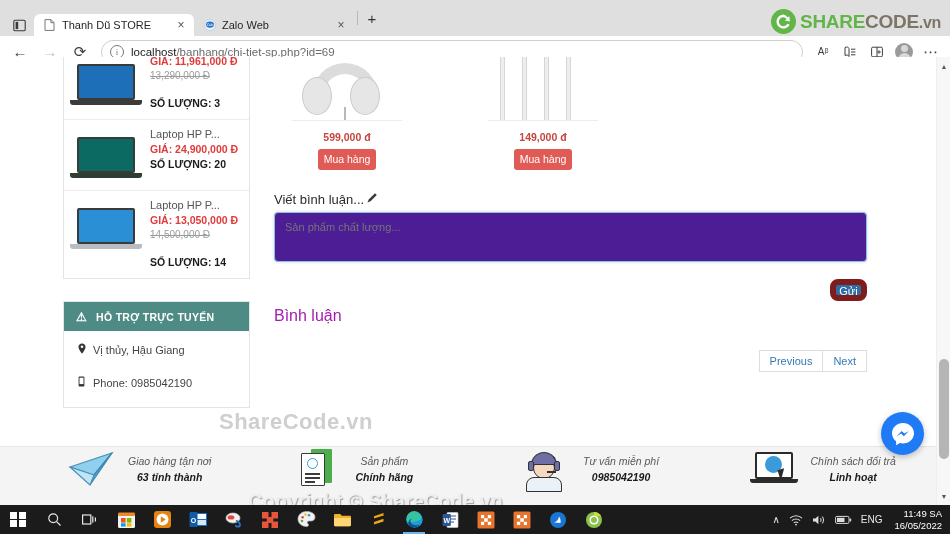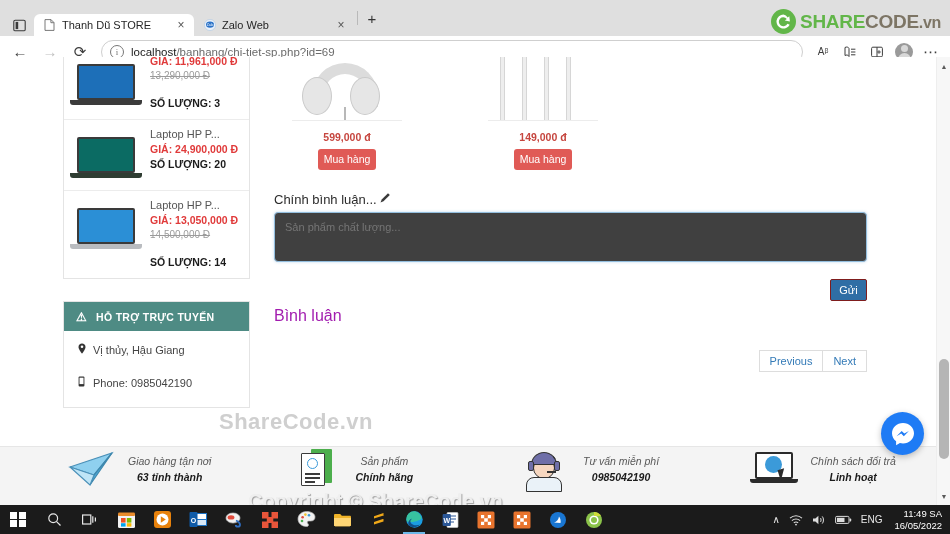--- a/index.html
+++ b/index.html
@@ -349,32 +349,32 @@
     height: 50px;
     border: 1px solid #93bede;
     border-radius: 4px;
     box-shadow: 0 0 3px rgba(110,170,220,0.45);
     padding: 8px 10px;
     font-size: 11px;
     color: #8b8b8b;
     font-family: "Liberation Sans", sans-serif;
     resize: none;
     outline: none;
-    background: #404040;
+    background: #4c1d95;
   }
   .send-row {
     display: flex;
     justify-content: flex-end;
     margin-top: 13px;
   }
   .send-btn {
     background: #2f6ea5;
     color: #fff;
-    border: 1px solid #7f1d1d;
-    border-radius: 2px;
+    border: 6px solid #7f1d1d;
+    border-radius: 8px;
     width: 37px; height: 22px;
     font-size: 11px;
     font-family: "Liberation Sans", sans-serif;
   }
   .cmt-heading {
     font-size: 16px;
     color: #a21caf;
     margin-top: 6px;
   }
   .pager {
@@ -758,21 +758,21 @@
           <div class="kb-bar" style="left:56px"></div>
           <div class="kb-bar" style="left:78px"></div>
         </div>
         <div class="card-price">149,000 đ</div>
         <button class="buy-btn">Mua hàng</button>
       </div>
     </div>
 
     <div class="comment-zone">
       <div class="cmt-label">
-        <span>Chính bình luận...</span>
+        <span>Viết bình luận...</span>
         <span class="pencil-ico">
           <svg width="12" height="12" viewBox="0 0 12 12">
               <path d="M1.5 10.5l1.2-3L9 1.2l1.8 1.8-6.3 6.3z" fill="#3a3a3a"></path>
             </svg>
         </span>
       </div>
       <textarea class="cmt-textarea" placeholder="Sản phẩm chất lượng..." style=""></textarea>
       <div class="send-row">
         <button class="send-btn">Gửi</button>
       </div>

